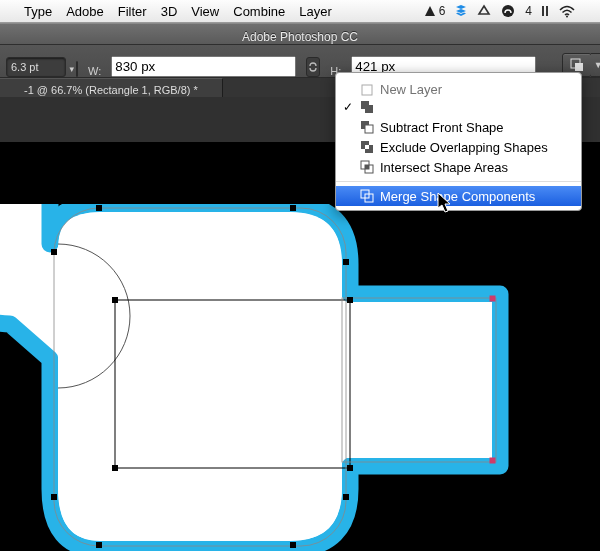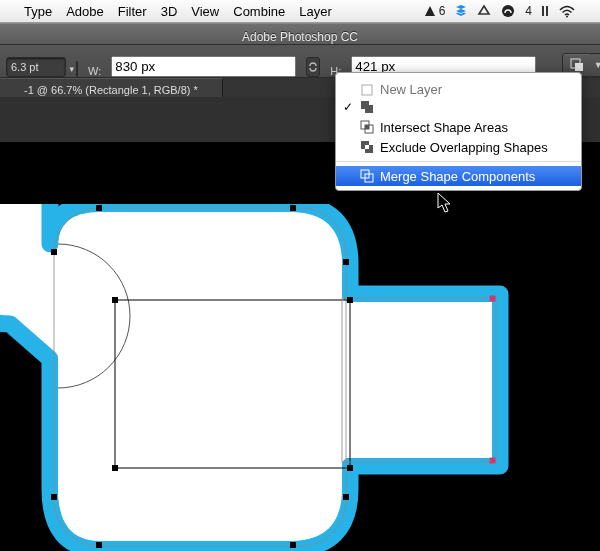--- a/index.html
+++ b/index.html
@@ -329,38 +329,48 @@
       <svg width="14" height="14">
           <rect x="1" y="1" width="8" height="8" fill="#555"></rect>
           <rect x="5" y="5" width="8" height="8" fill="#555"></rect>
         </svg>
     </span>
   </div>
   <div class="row">
     <span class="check"></span>
     <span class="ico">
       <svg width="14" height="14">
+          <rect x="1" y="1" width="8" height="8" fill="#555"></rect>
+          <rect x="5" y="5" width="8" height="8" fill="#fff" stroke="#555"></rect>
+        </svg>
+    </span>
+    <span>Subtract Front Shape</span>
+  </div>
+  <div class="row">
+    <span class="check"></span>
+    <span class="ico">
+      <svg width="14" height="14">
+          <rect x="1" y="1" width="8" height="8" fill="#555"></rect>
+          <rect x="5" y="5" width="8" height="8" fill="#555"></rect>
+          <rect x="5" y="5" width="4" height="4" fill="#fff"></rect>
+        </svg>
+    </span>
+    <span>Exclude Overlapping Shapes</span>
+  </div>
+  <div class="row">
+    <span class="check"></span>
+    <span class="ico">
+      <svg width="14" height="14">
           <rect x="1" y="1" width="8" height="8" fill="none" stroke="#555"></rect>
           <rect x="5" y="5" width="8" height="8" fill="none" stroke="#555"></rect>
           <rect x="5" y="5" width="4" height="4" fill="#555"></rect>
         </svg>
     </span>
     <span>Intersect Shape Areas</span>
   </div>
-  <div class="row">
-    <span class="check"></span>
-    <span class="ico">
-      <svg width="14" height="14">
-          <rect x="1" y="1" width="8" height="8" fill="#555"></rect>
-          <rect x="5" y="5" width="8" height="8" fill="#555"></rect>
-          <rect x="5" y="5" width="4" height="4" fill="#fff"></rect>
-        </svg>
-    </span>
-    <span>Exclude Overlapping Shapes</span>
-  </div>
   <hr>
   <div class="row hl">
     <span class="check"></span>
     <span class="ico">
       <svg width="14" height="14">
           <rect x="1" y="1" width="8" height="8" fill="none" stroke="#fff"></rect>
           <rect x="5" y="5" width="8" height="8" fill="none" stroke="#fff"></rect>
         </svg>
     </span>
     <span>Merge Shape Components</span>

